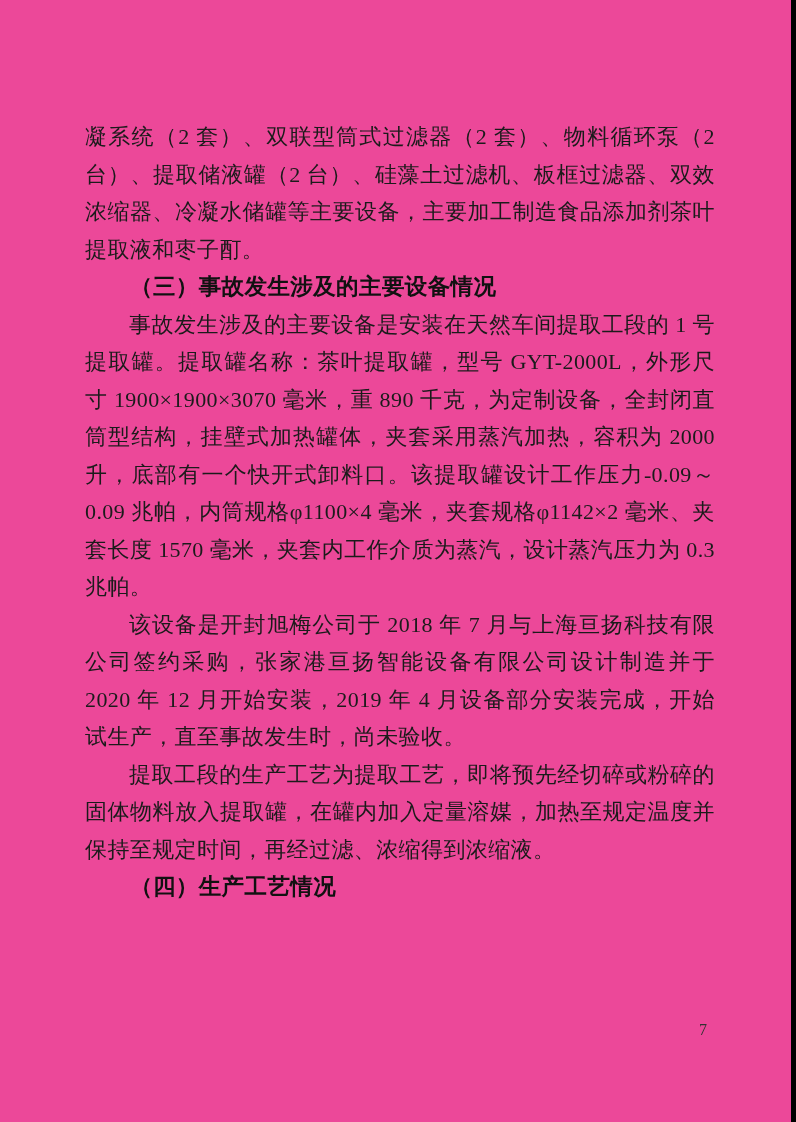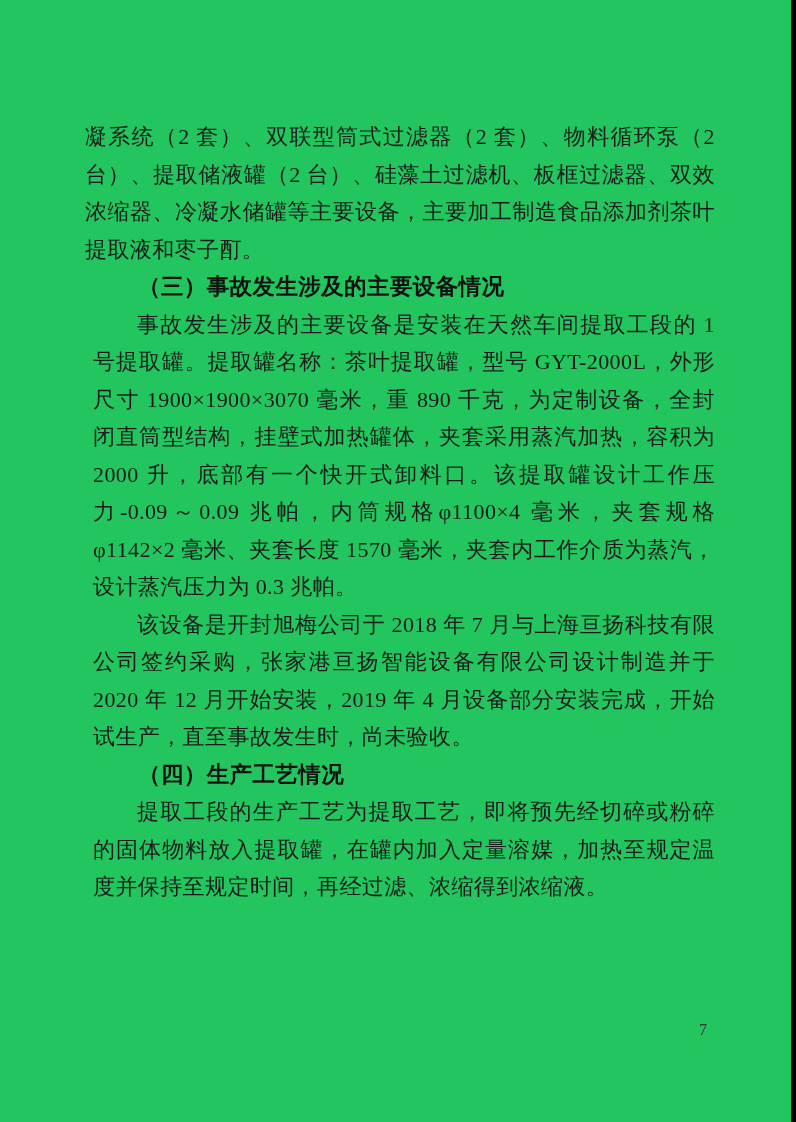--- a/index.html
+++ b/index.html
@@ -1,38 +1,38 @@
 <!DOCTYPE html>
 <html><head>
 <meta charset="utf-8">
 <style>
   html, body { margin: 0; padding: 0; background: #ffffff; }
   .page {
     position: relative;
     width: 796px;
     height: 1122px;
-    background: #22c55e;
+    background: #ec4899;
     overflow: hidden;
     font-family: "Liberation Serif", "DejaVu Serif", serif;
   }
   .content {
     position: absolute;
     left: 85px;
     top: 118px;
     width: 630px;
   }
   .para {
     margin: 0;
     font-size: 22px;
     line-height: 37.5px;
     color: #1b1b1b;
     text-align: justify;
     letter-spacing: 0.4px;
   }
-  .indent { text-indent: 2em; margin-left: 8px; }
+  .indent { text-indent: 2em; }
   .heading {
     font-weight: 700;
     font-size: 22.5px;
     color: #111111;
   }
   .page-num {
     position: absolute;
     left: 688px;
     top: 1020px;
     width: 30px;
@@ -52,20 +52,20 @@
 </style>
 </head>
 <body>
 
 <div class="page">
   <div class="content">
     <p class="para">凝系统（2 套）、双联型筒式过滤器（2 套）、物料循环泵（2 台）、提取储液罐（2 台）、硅藻土过滤机、板框过滤器、双效浓缩器、冷凝水储罐等主要设备，主要加工制造食品添加剂茶叶提取液和枣子酊。</p>
     <p class="para heading indent">（三）事故发生涉及的主要设备情况</p>
     <p class="para indent">事故发生涉及的主要设备是安装在天然车间提取工段的 1 号提取罐。提取罐名称：茶叶提取罐，型号 GYT-2000L，外形尺寸 1900×1900×3070 毫米，重 890 千克，为定制设备，全封闭直筒型结构，挂壁式加热罐体，夹套采用蒸汽加热，容积为 2000 升，底部有一个快开式卸料口。该提取罐设计工作压力-0.09～0.09 兆帕，内筒规格φ1100×4 毫米，夹套规格φ1142×2 毫米、夹套长度 1570 毫米，夹套内工作介质为蒸汽，设计蒸汽压力为 0.3 兆帕。</p>
     <p class="para indent">该设备是开封旭梅公司于 2018 年 7 月与上海亘扬科技有限公司签约采购，张家港亘扬智能设备有限公司设计制造并于 2020 年 12 月开始安装，2019 年 4 月设备部分安装完成，开始试生产，直至事故发生时，尚未验收。</p>
+    <p class="para indent">提取工段的生产工艺为提取工艺，即将预先经切碎或粉碎的固体物料放入提取罐，在罐内加入定量溶媒，加热至规定温度并保持至规定时间，再经过滤、浓缩得到浓缩液。</p>
     <p class="para heading indent">（四）生产工艺情况</p>
-    <p class="para indent">提取工段的生产工艺为提取工艺，即将预先经切碎或粉碎的固体物料放入提取罐，在罐内加入定量溶媒，加热至规定温度并保持至规定时间，再经过滤、浓缩得到浓缩液。</p>
   </div>
 
   <div class="page-num">7</div>
 
   <div class="edge-right"></div>
 </div>
 
 </body></html>

